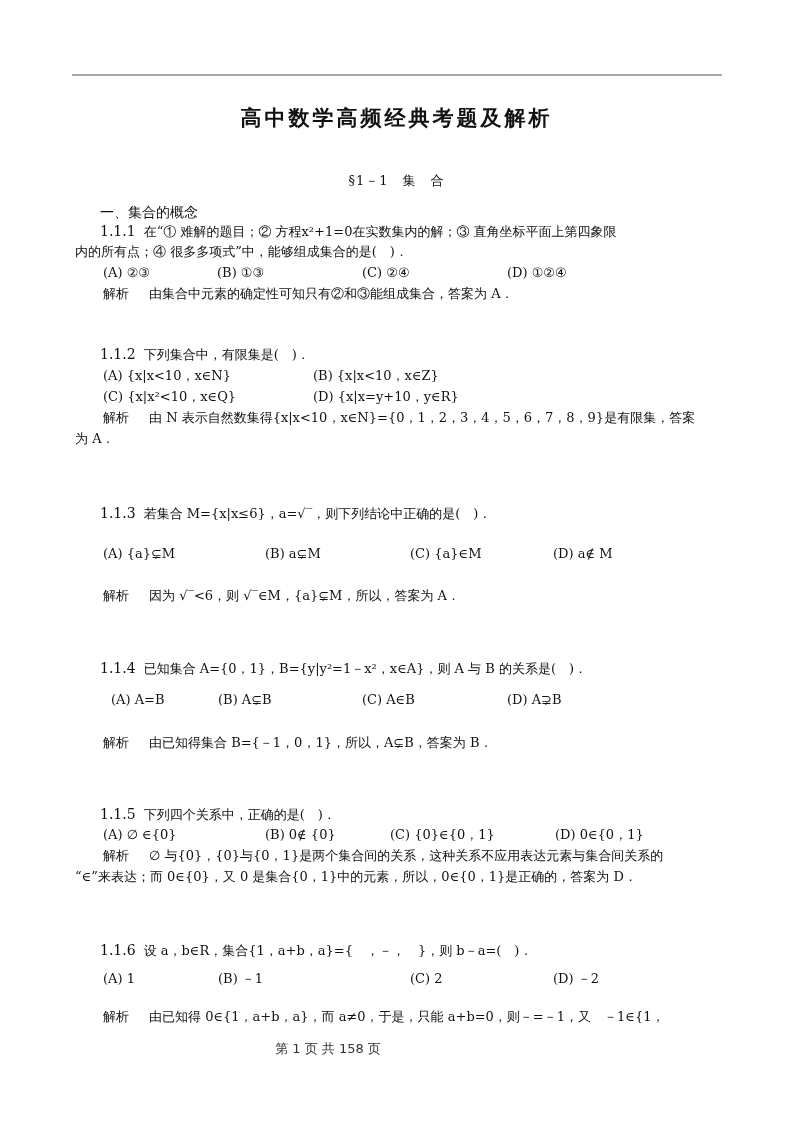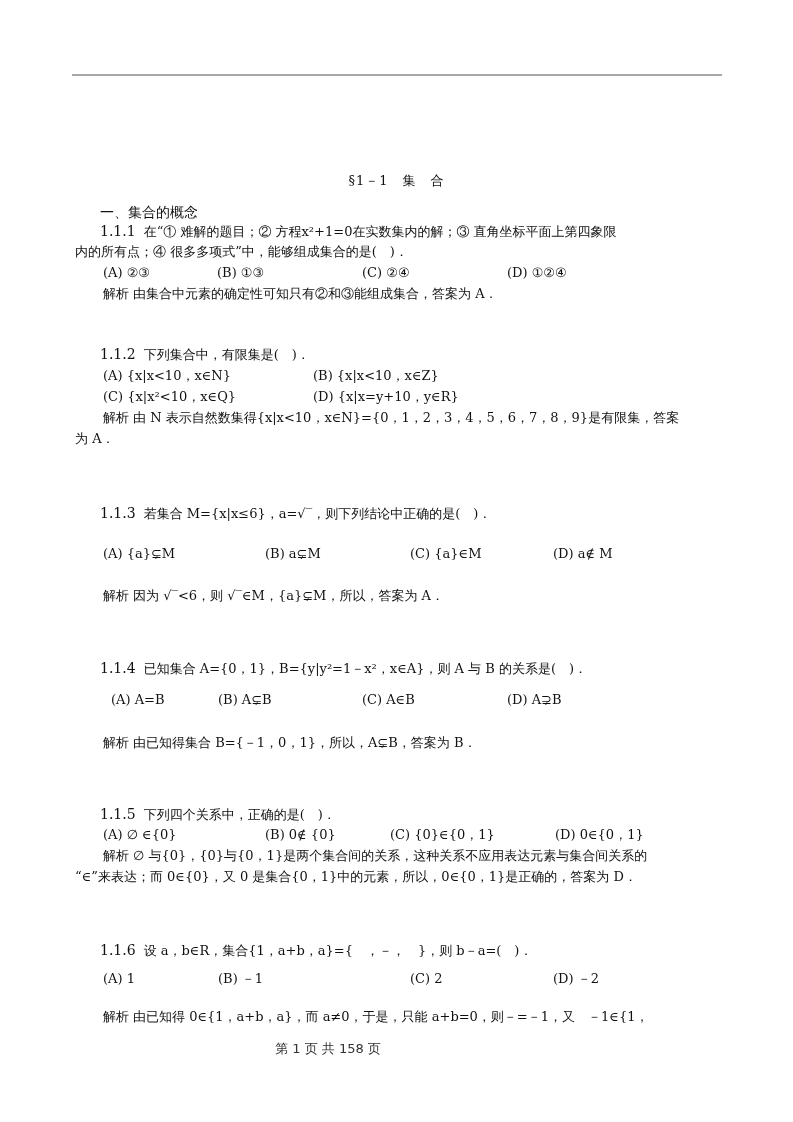--- a/index.html
+++ b/index.html
@@ -9,32 +9,33 @@
   .header-rule { position: absolute; left: 72px; top: 74px; width: 650px; height: 2px; background: #a8a8a8; }
   .title { position: absolute; left: 0; width: 793px; top: 104px; text-align: center;
            font-size: 21px; font-weight: bold; letter-spacing: 3px; }
   .chapter { position: absolute; left: 0; width: 793px; top: 139px; text-align: center;
              font-size: 12.5px; font-weight: bold; letter-spacing: 1px; }
   .section { position: absolute; left: 0; width: 793px; top: 172px; text-align: center;
              font-size: 13px; letter-spacing: 1px; }
   .line { position: absolute; font-size: 13px; white-space: nowrap; line-height: 18px; }
   .cat { font-size: 14px; }
   .qnum { font-weight: normal; font-size: 14px; margin-right: 8px; }
-  .label { margin-right: 4px; }
+  .label { margin-right: 20px; }
   .opt { position: absolute; font-size: 13px; white-space: nowrap; line-height: 18px; }
   .footer { position: absolute; left: 0; width: 656px; top: 1040px; text-align: center;
             font-family: "DejaVu Sans", "Liberation Sans", sans-serif; font-size: 13px; color: #333; }
 </style>
 </head>
 <body>
 
 <div class="page">
 
   <div class="header-rule"></div>
 
+  <div class="title">高中数学高频经典考题及解析</div>
   <div class="section">§1－1　集　合</div>
 
   <div class="line cat" style="left:100px; top:203px;">一、集合的概念</div>
 
   <div>
     <div class="line" style="left:100px; top:222px;">
       <span class="qnum">1.1.1</span><span>在“① 难解的题目；② 方程x²+1=0在实数集内的解；③ 直角坐标平面上第四象限</span>
     </div>
     <div class="line" style="left:75px; top:243px;">内的所有点；④ 很多多项式”中，能够组成集合的是(　)．</div>
     <div class="opt" style="left:103px; top:264px;">(A) ②③</div>

